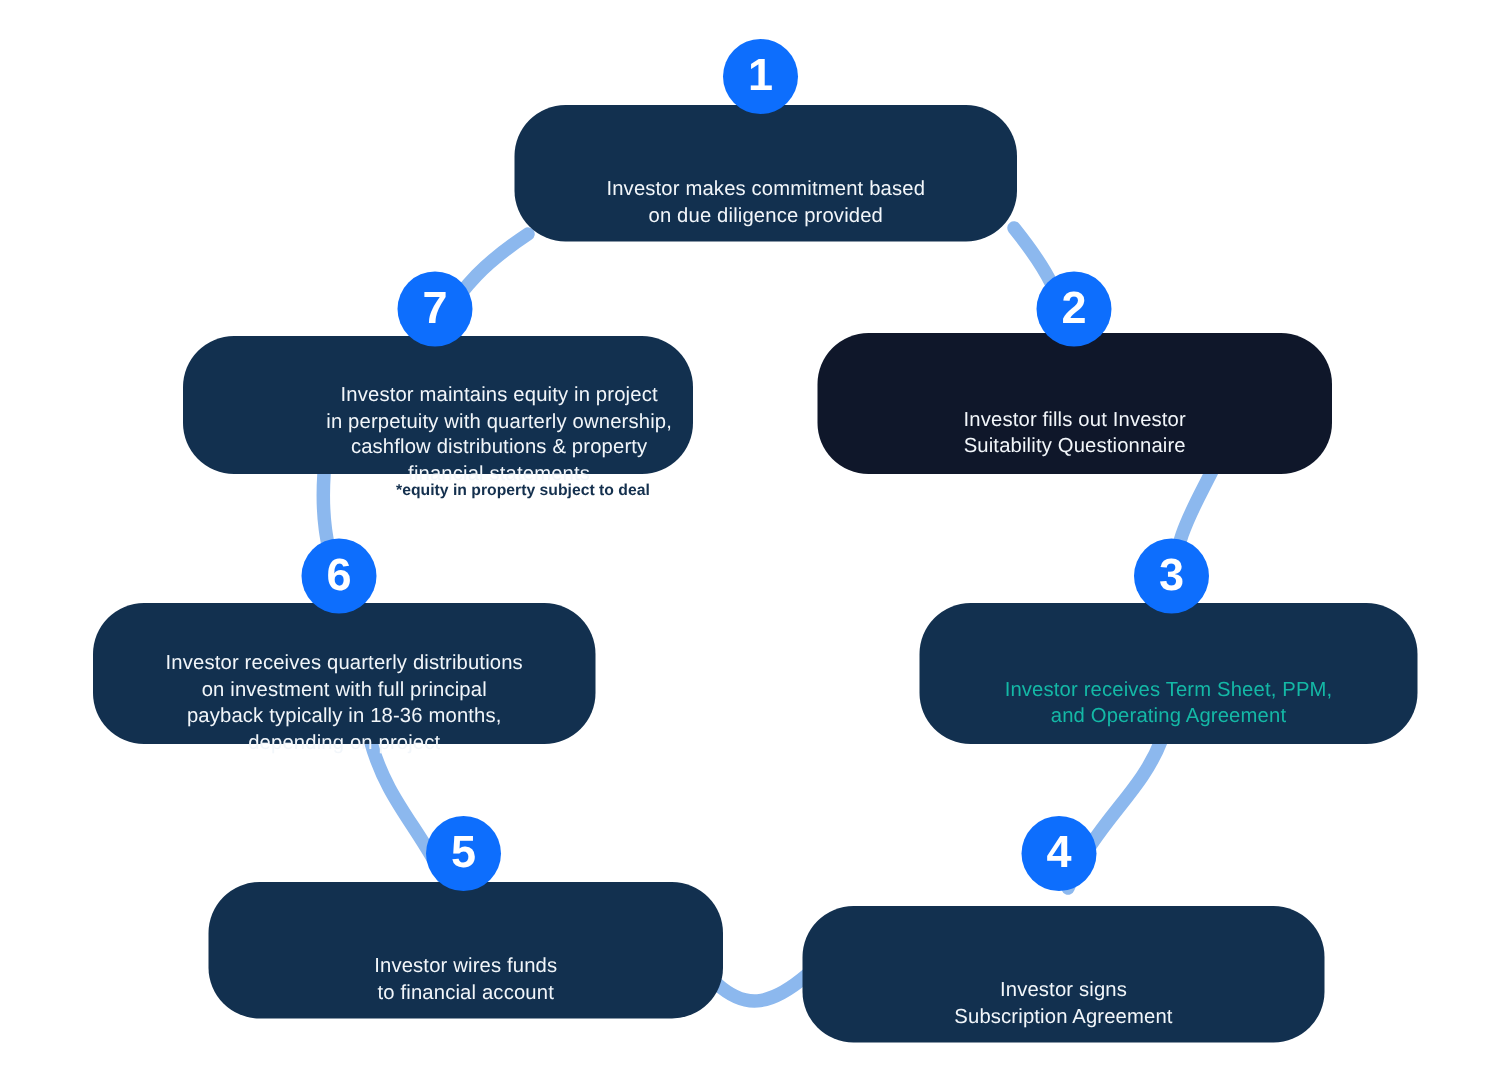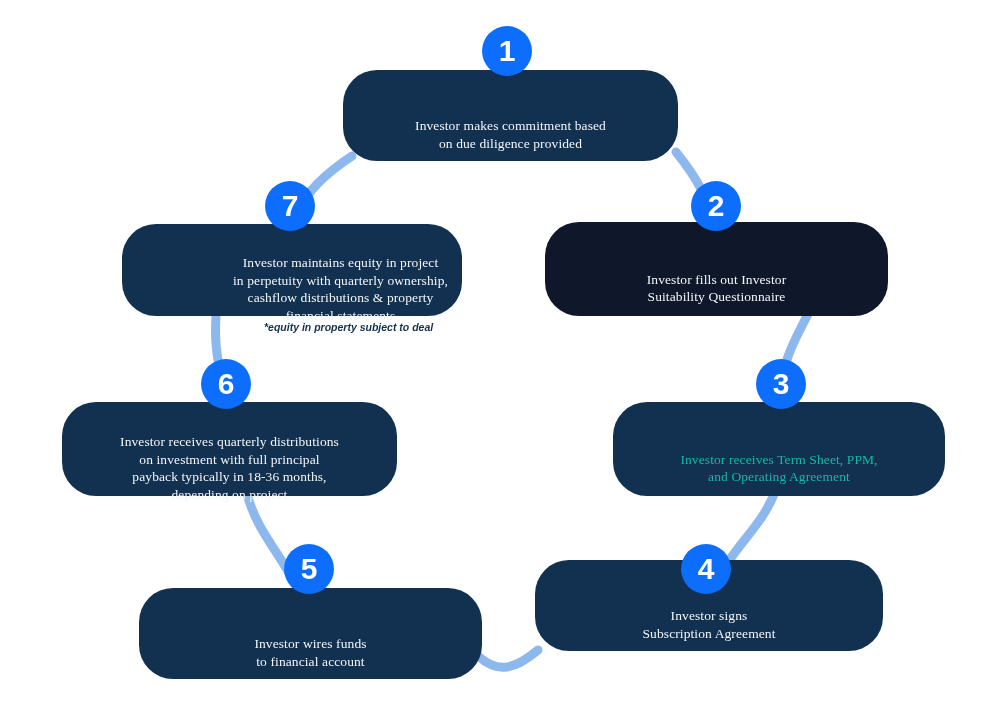--- a/index.html
+++ b/index.html
@@ -35,21 +35,21 @@
     background: #12304f;
     border-radius: 34px;
     box-sizing: border-box;
     display: flex;
     align-items: center;
     justify-content: center;
     padding: 6px 14px;
   }
   .step-text {
     color: #f2f6fa;
-    font-family: Liberation Serif, serif;
+    font-family: Liberation Sans, sans-serif;
     font-size: 13.5px;
     line-height: 17.5px;
     text-align: center;
     white-space: pre-line;
     letter-spacing: 0.1px;
     margin-top: 38px;
   }
   .step-number {
     position: absolute;
     z-index: 3;
@@ -72,21 +72,21 @@
     color: #14304e;
     font-family: "Liberation Sans", sans-serif;
     font-size: 10.5px;
     font-weight: bold;
     white-space: nowrap;
   }
   
   #box-1 { left: 343px; top: 70px;  width: 335px; height: 91px; }
   #box-2 { left: 545px; top: 222px; width: 343px; height: 94px; }
   #box-3 { left: 613px; top: 402px; width: 332px; height: 94px; }
-  #box-4 { left: 535px; top: 560px; width: 348px; height: 91px; }
+  #box-4 { left: 535px; top: 604px; width: 348px; height: 91px; }
   #box-5 { left: 139px; top: 588px; width: 343px; height: 91px; }
   #box-6 { left: 62px;  top: 402px; width: 335px; height: 94px; }
   #box-7 { left: 122px; top: 224px; width: 340px; height: 92px; justify-content: flex-end; }
 
   #num-1 { left: 482px; top: 26px; }
   #num-2 { left: 691px; top: 181px; }
   #num-3 { left: 756px; top: 359px; }
   #num-4 { left: 681px; top: 544px; }
   #num-5 { left: 284px; top: 544px; }
   #num-6 { left: 201px; top: 359px; }
@@ -171,15 +171,15 @@
   <div class="step-box" id="box-7" style="background: rgb(18, 48, 79);">
     <div class="step-text" style="color: rgb(242, 246, 250);">Investor maintains equity in project
 in perpetuity with quarterly ownership,
 cashflow distributions &amp; property
 financial statements</div>
   </div>
   <div class="step-number" id="num-7" style="background: rgb(13, 110, 253);">
     <span>7</span>
   </div>
 
-  <div class="footnote" id="footnote-1" style="color: rgb(20, 48, 78); font-style: italic;">*equity in property subject to deal</div>
+  <div class="footnote" id="footnote-1" style="color: rgb(20, 48, 78);">*equity in property subject to deal</div>
 
 </div>
 
 </body></html>

